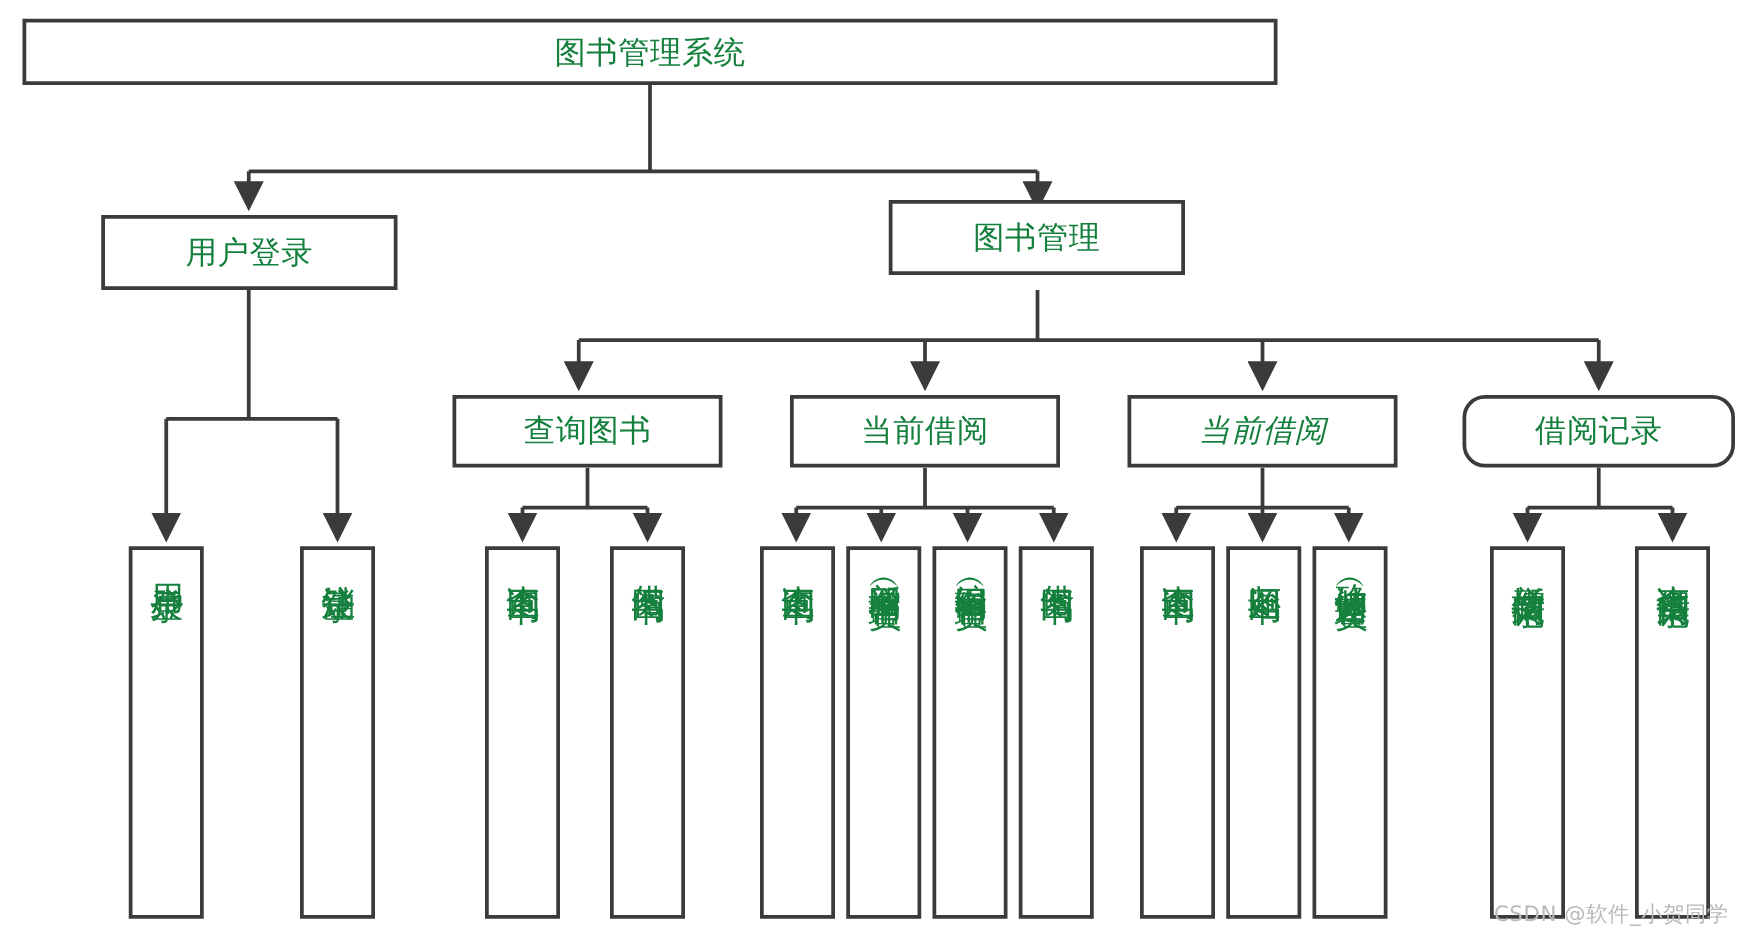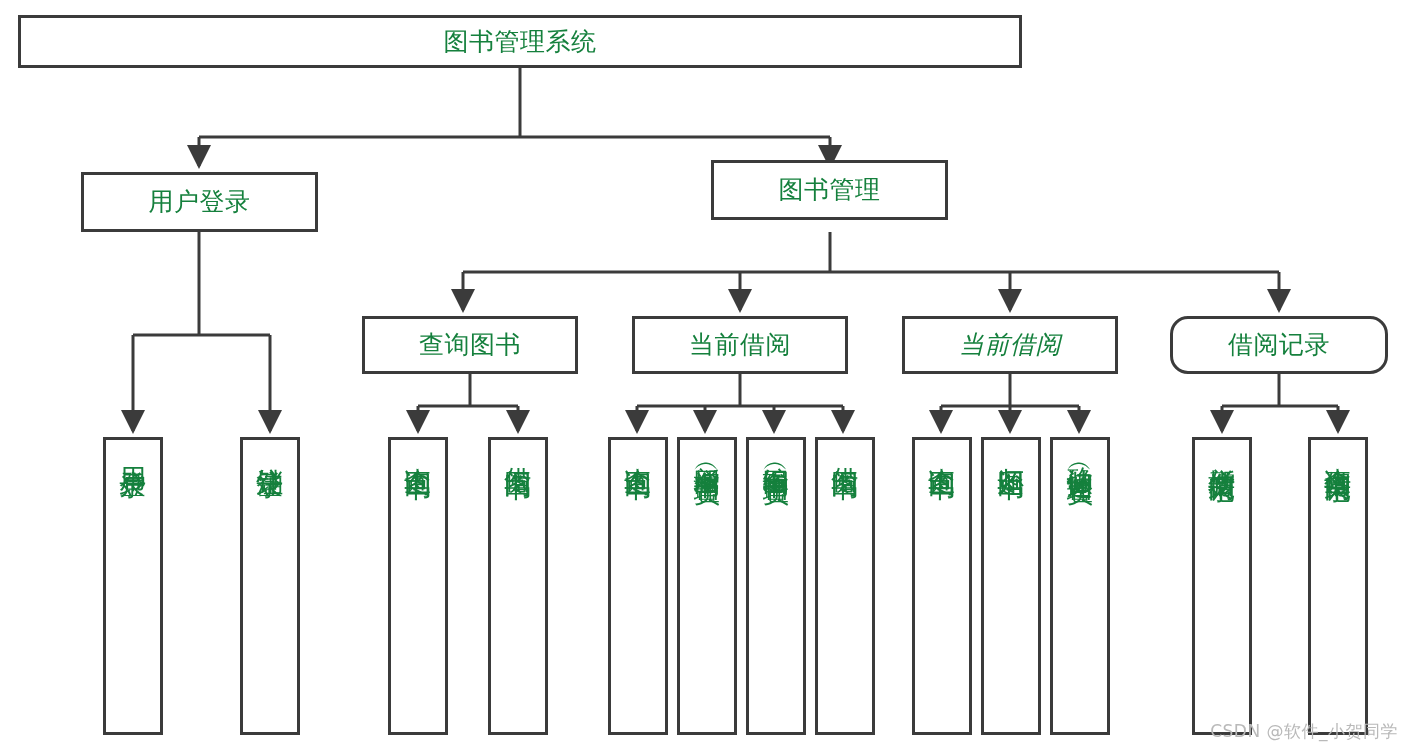--- a/index.html
+++ b/index.html
@@ -62,21 +62,21 @@
     font-size: 27px;
     line-height: 1.02;
     letter-spacing: 2px;
     white-space: nowrap;
   }
   .node.vert.tall-text .label {
     font-size: 26px;
   }
   #watermark {
     position: absolute;
-    right: 7px;
+    right: 22px;
     bottom: 4px;
     font-size: 17px;
     color: #b9b9b9;
     letter-spacing: 0.5px;
     white-space: nowrap;
   }
 </style>
 </head>
 <body>
 

